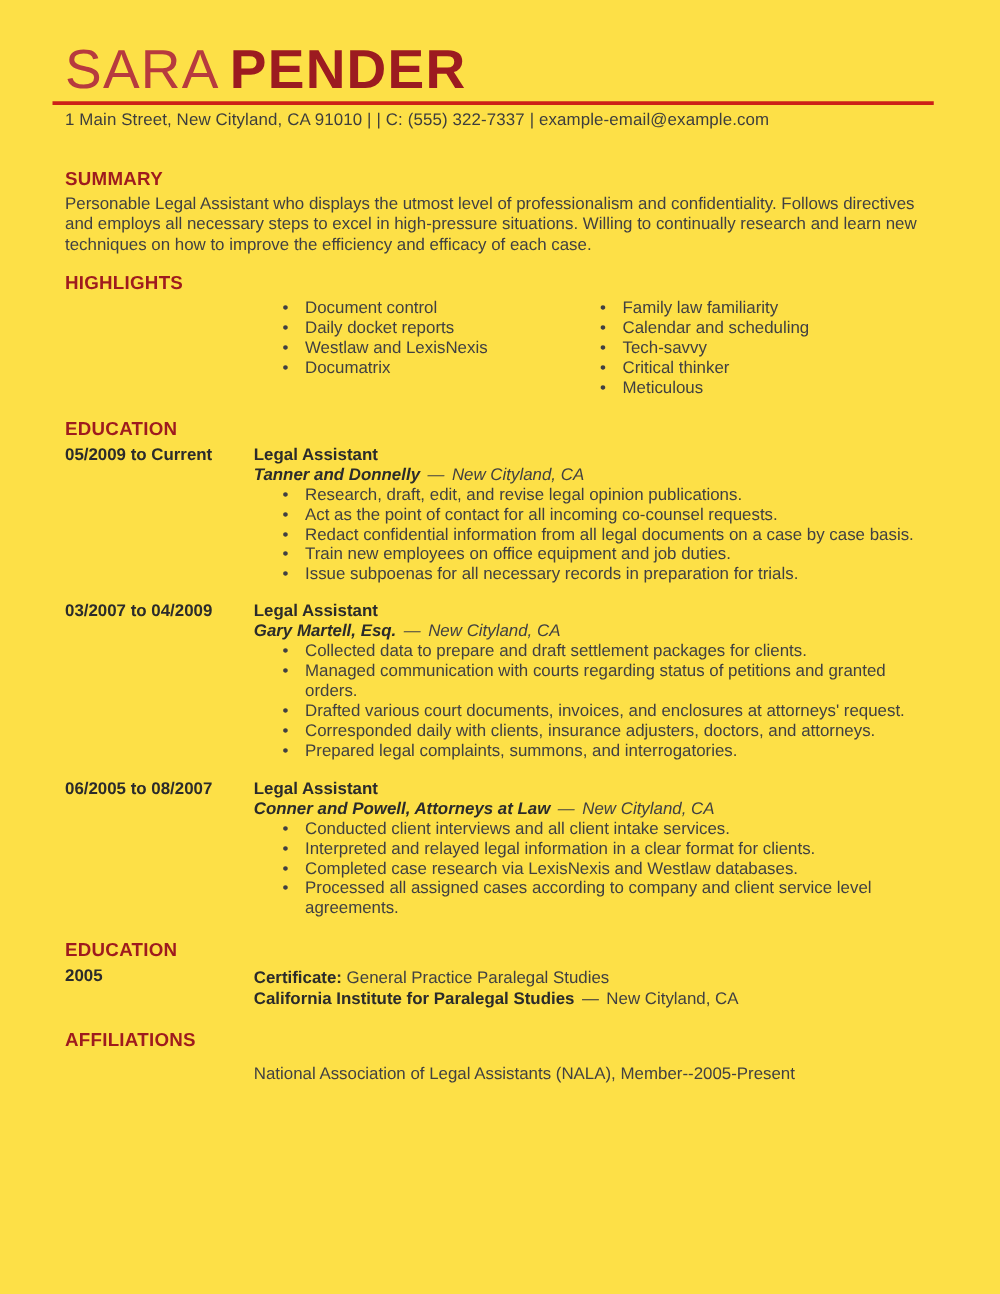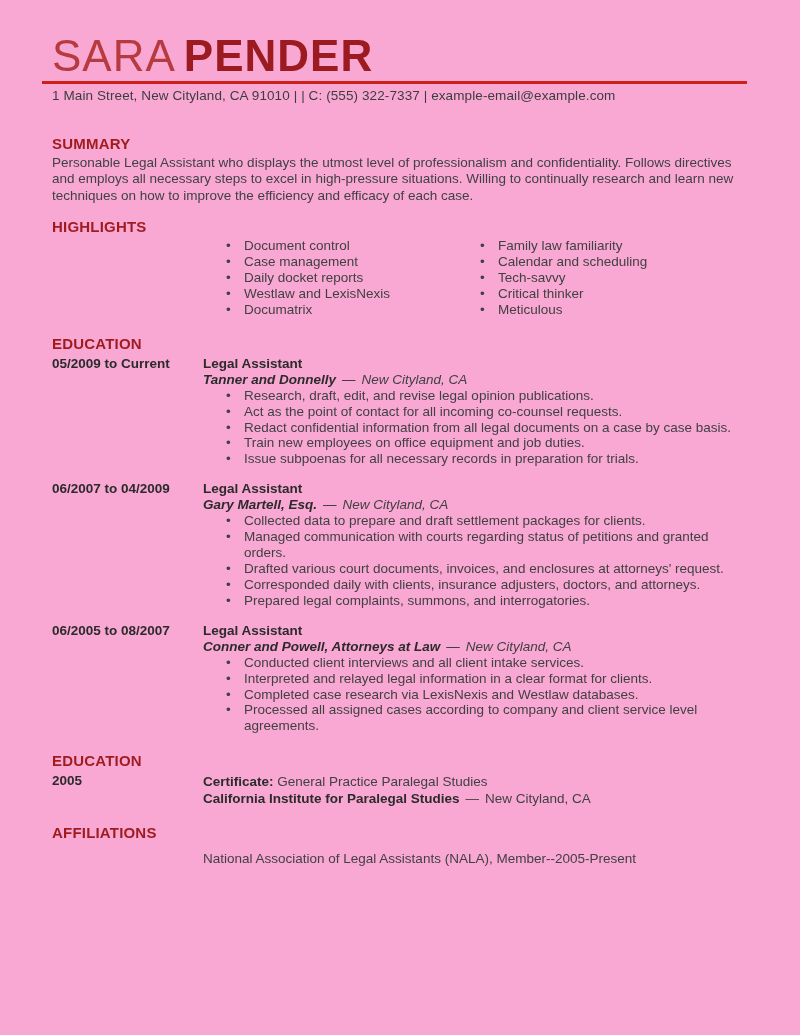--- a/index.html
+++ b/index.html
@@ -3,21 +3,21 @@
 <meta charset="utf-8">
 <style>
   * { margin: 0; padding: 0; box-sizing: border-box; }
   html, body { background: #ffffff; }
   body { font-family: "Liberation Sans", sans-serif; }
   .page {
     position: relative;
     width: 800px;
     height: 1035px;
     margin: 0 auto;
-    background: #f9a8d4;
+    background: #fde047;
     padding: 34px 52px 0 52px;
     overflow: hidden;
   }
 
   
   .name {
     font-size: 44px;
     line-height: 1.0;
     letter-spacing: 1px;
     white-space: nowrap;
@@ -133,21 +133,20 @@
   <div class="section">
     <div class="sec-heading summary-heading">SUMMARY</div>
     <div class="body-text summary-text">Personable Legal Assistant who displays the utmost level of professionalism and confidentiality. Follows directives and employs all necessary steps to excel in high-pressure situations. Willing to continually research and learn new techniques on how to improve the efficiency and efficacy of each case.</div>
   </div>
 
   <div class="section">
     <div class="sec-heading highlights-heading">HIGHLIGHTS</div>
     <div class="highlights-cols">
       <ul class="bullets">
           <li>Document control</li>
-          <li>Case management</li>
           <li>Daily docket reports</li>
           <li>Westlaw and LexisNexis</li>
           <li>Documatrix</li>
         </ul>
       <ul class="bullets">
           <li>Family law familiarity</li>
           <li>Calendar and scheduling</li>
           <li>Tech-savvy</li>
           <li>Critical thinker</li>
           <li>Meticulous</li>
@@ -169,21 +168,21 @@
             <li>Research, draft, edit, and revise legal opinion publications.</li>
             <li>Act as the point of contact for all incoming co-counsel requests.</li>
             <li>Redact confidential information from all legal documents on a case by case basis.</li>
             <li>Train new employees on office equipment and job duties.</li>
             <li>Issue subpoenas for all necessary records in preparation for trials.</li>
           </ul>
       </div>
     </div>
 
     <div class="row job">
-      <div class="dates">06/2007 to 04/2009</div>
+      <div class="dates">03/2007 to 04/2009</div>
       <div class="job-body">
         <div class="job-title">Legal Assistant</div>
         <div class="company-line">
           <span class="company">Gary Martell, Esq.</span><span class="sep">—</span><span class="loc">New Cityland, CA</span>
         </div>
         <ul class="bullets">
             <li>Collected data to prepare and draft settlement packages for clients.</li>
             <li>Managed communication with courts regarding status of petitions and granted orders.</li>
             <li>Drafted various court documents, invoices, and enclosures at attorneys' request.</li>
             <li>Corresponded daily with clients, insurance adjusters, doctors, and attorneys.</li>

